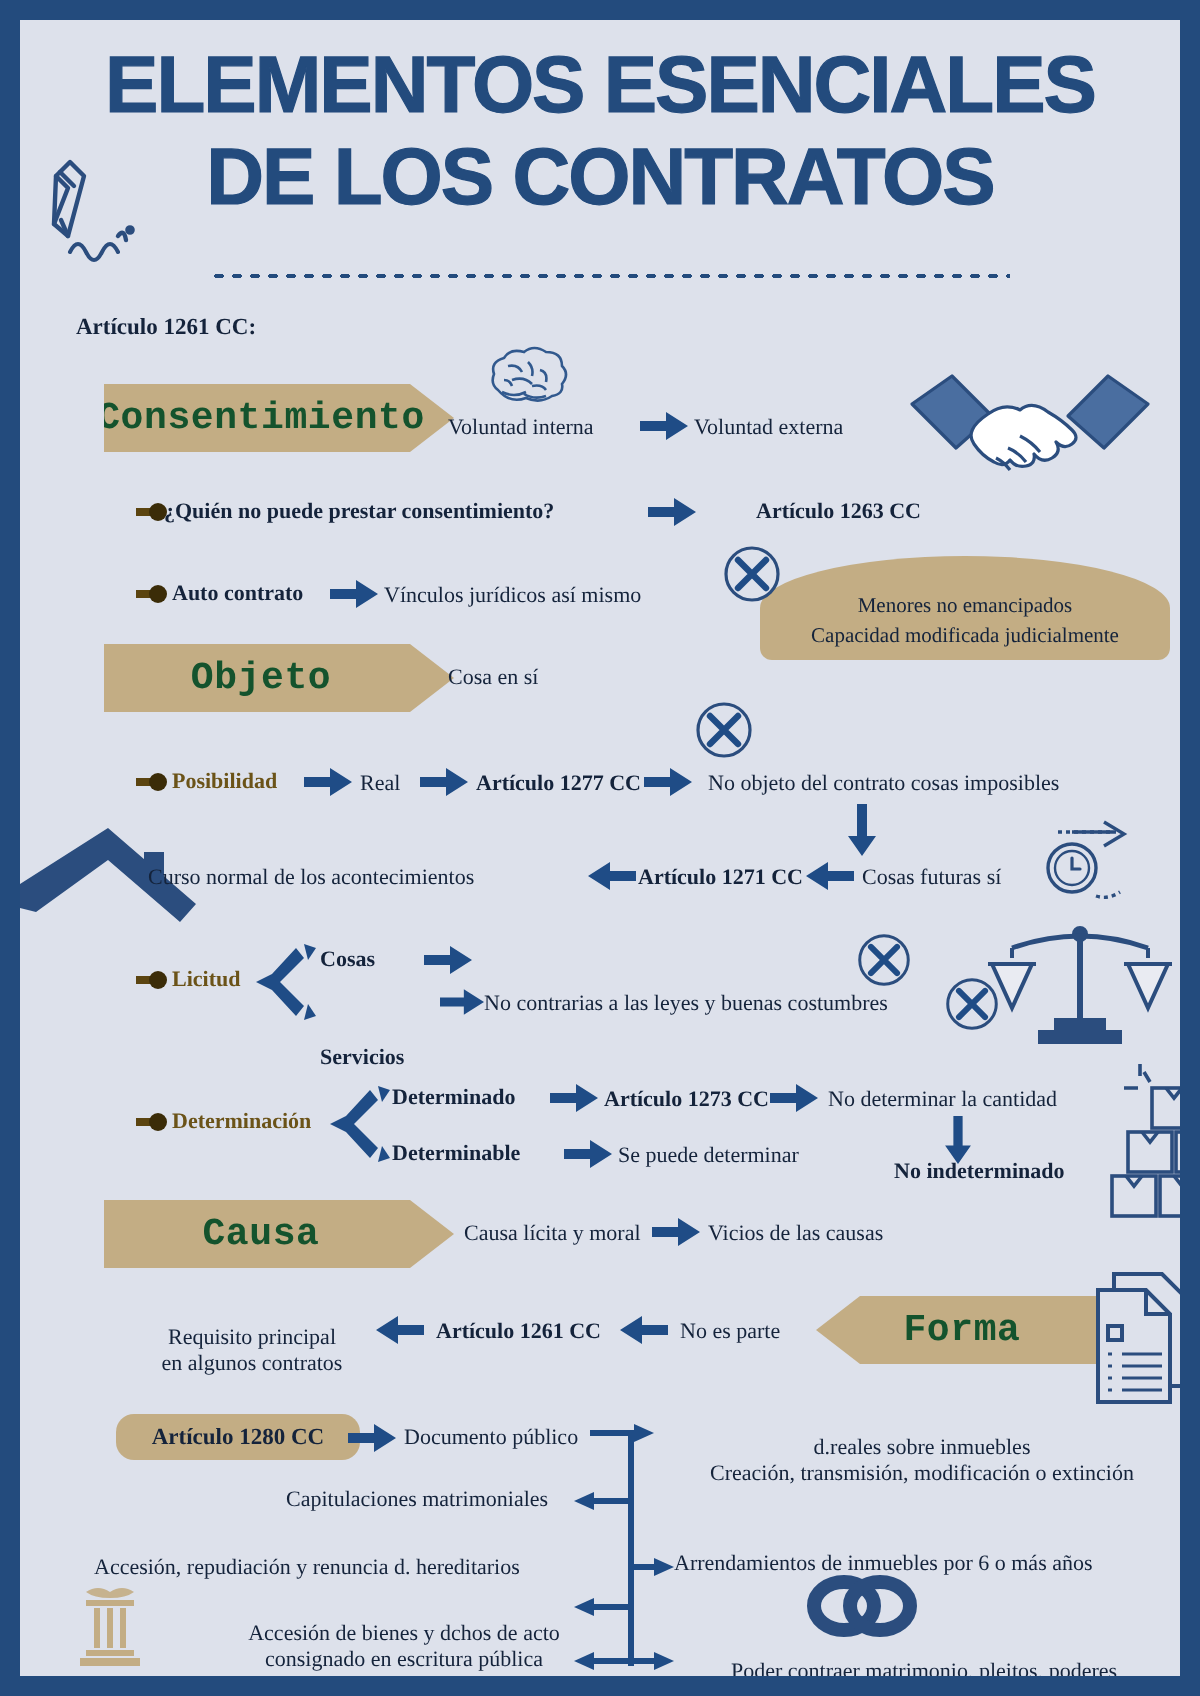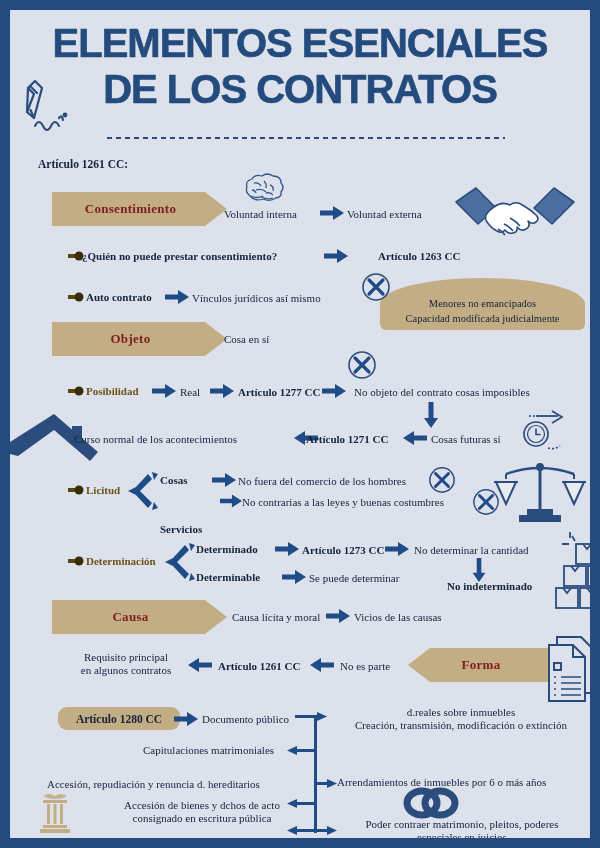--- a/index.html
+++ b/index.html
@@ -38,30 +38,30 @@
     background-image:radial-gradient(#234b7d 42%, transparent 44%);
     background-size:9px 4px;background-repeat:repeat-x;
   }
   .art1261{
     position:absolute;left:28px;top:148px;
     font-size:11.5px;font-weight:bold;color:#14233b;text-align:center;
   }
   
   .t{position:absolute;font-size:11px;color:#14233b;white-space:nowrap;line-height:13px;}
   .tb{font-weight:bold;}
-  .t2{white-space:normal;text-align:center;}
+  .t2{white-space:normal;text-align:center;margin-top:12px;}
   
   .banner{
     position:absolute;height:34px;background:#c3ad84;
     display:flex;align-items:center;justify-content:center;
     clip-path:polygon(0 0, calc(100% - 22px) 0, 100% 50%, calc(100% - 22px) 100%, 0 100%);
   }
   .banner span{
-    font-family:Liberation Serif, serif;
-    font-weight:bold;font-size:13px;color:#7f1d1d;
+    font-family:Liberation Mono, monospace;
+    font-weight:bold;font-size:19px;color:#14532d;
     margin-right:18px;letter-spacing:.3px;
   }
   .banner.left-point{
     clip-path:polygon(22px 0, 100% 0, 100% 100%, 22px 100%, 0 50%);
   }
   .banner.left-point span{margin-right:12px;margin-left:18px;}
   
   .pill{
     position:absolute;background:#c3ad84;border-radius:9px;
     display:flex;align-items:center;justify-content:center;
@@ -235,21 +235,21 @@
       </g>
     </svg>
   </div>
 
   <div class="t" style="left:64px;top:423px;">Curso normal de los acontecimientos</div>
   <div class="arr" style="left:284px;top:421px;">
     <svg width="24" height="14" viewBox="0 0 24 14">
           <path class="nav" d="M24 4.5 h-13 V0 L0 7 l11 7 v-4.5 H24 z"></path>
         </svg>
   </div>
-  <div class="t tb" style="left:296px;top:423px;font-family:Liberation Serif, serif;">Artículo 1271 CC</div>
+  <div class="t tb" style="left:309px;top:423px;font-family:Liberation Serif, serif;">Artículo 1271 CC</div>
   <div class="arr" style="left:393px;top:421px;">
     <svg width="24" height="14" viewBox="0 0 24 14">
           <path class="nav" d="M24 4.5 h-13 V0 L0 7 l11 7 v-4.5 H24 z"></path>
         </svg>
   </div>
   <div class="t" style="left:421px;top:423px;">Cosas futuras sí</div>
 
   <div class="deco" style="left:506px;top:400px;">
     <svg width="52" height="44" viewBox="0 0 52 44">
       <g fill="none" stroke="#2b4d7e" stroke-width="1.7">
@@ -280,21 +280,20 @@
             <path d="M24 38 l6 -2 l-4 -6 z"></path>
       </g>
     </svg>
   </div>
   <div class="t tb" style="left:150px;top:464px;">Cosas</div>
   <div class="arr" style="left:202px;top:463px;">
     <svg width="24" height="14" viewBox="0 0 24 14">
           <path class="nav" d="M0 4.5 h13 V0 l11 7 l-11 7 v-4.5 H0 z"></path>
         </svg>
   </div>
-  <div class="t" style="left:228px;top:465px;">No fuera del comercio de los hombres</div>
   <div class="deco" style="left:418px;top:456px;">
     <svg width="28" height="28" viewBox="0 0 30 30">
           <circle cx="15" cy="15" r="13" fill="#dde1eb" stroke="#2b4d7e" stroke-width="1.6"></circle>
           <path d="M8 8 L22 22 M22 8 L8 22" stroke="#1f4c86" stroke-width="3.2" stroke-linecap="round"></path>
         </svg>
   </div>
 
   <div class="t tb" style="left:150px;top:513px;">Servicios</div>
   <div class="arr" style="left:210px;top:484px;">
     <svg width="22" height="14" viewBox="0 0 24 14">

